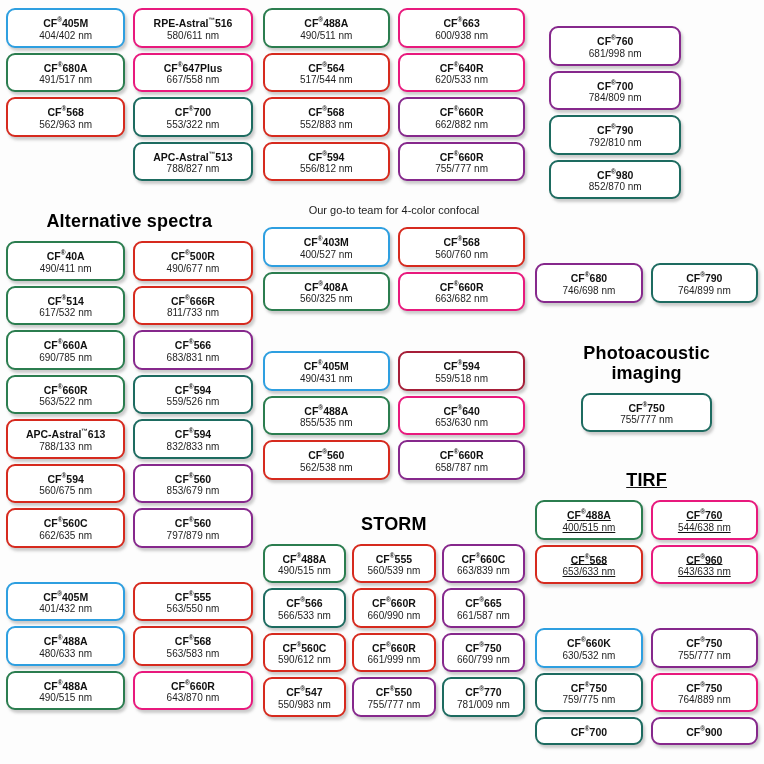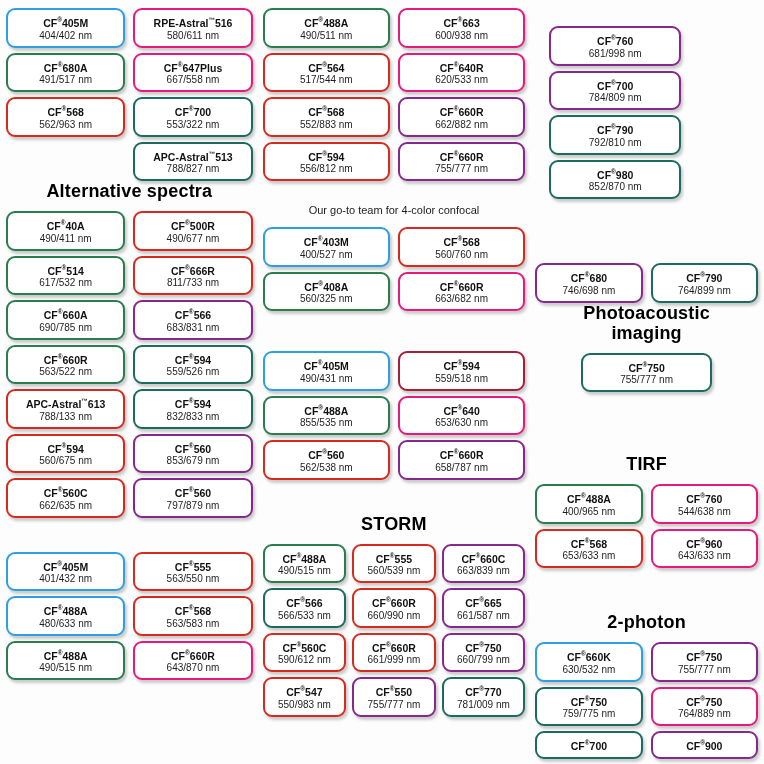--- a/index.html
+++ b/index.html
@@ -30,33 +30,33 @@
   .pill{
     border:2px solid #888;border-radius:9px;background:#fff;
     box-shadow:2px 3px 3px rgba(110,110,110,.35);
     padding:3px 3px 4px 3px;text-align:center;
   }
   .dye-name{font-weight:bold;font-size:10.5px;line-height:13px;white-space:nowrap;}
   .dye-name sup{font-size:6.5px;}
   .dye-nm{font-size:10px;line-height:12px;color:#1e1e1e;white-space:nowrap;}
 
   
-  #alt-spectra{}
+  #alt-spectra{margin-top:30px;}
   #sim{margin-top:34px;}
   #fab-four{margin-top:30px;}
   #sted{margin-top:40px;}
   #storm{margin-top:34px;}
   #storm .grid{gap:6px;}
   #storm .pill{padding:3px 1px 4px 1px;}
   #top-right{margin-top:18px;width:132px;margin-left:14px;}
   #mid-right{margin-top:64px;}
-  #photoacoustic{}
+  #photoacoustic{margin-top:40px;}
   #photoacoustic .title{width:150px;margin-left:auto;margin-right:auto;}
   #photoacoustic .grid{padding:0 46px;}
-  #tirf{margin-top:62px;}
+  #tirf{margin-top:38px;text-decoration:underline;}
   #two-photon{margin-top:44px;}
 </style>
 </head>
 <body>
 
 <div class="board" id="board">
     <div class="col col-left">
       <section class="block" id="top-left">
         <div class="grid">
           <div class="pill-col">
@@ -443,21 +443,21 @@
   </div>
 </div>
         </div>
       </section>
       <section class="block" id="tirf">
         <div class="title">TIRF</div>
         <div class="grid">
           <div class="pill-col">
   <div class="pill" style="border-color: rgb(43, 125, 79);">
     <div class="dye-name">CF<sup>®</sup>488A</div>
-    <div class="dye-nm">400/965 nm</div>
+    <div class="dye-nm">400/515 nm</div>
   </div>
 
   <div class="pill" style="border-color: rgb(214, 42, 30);">
     <div class="dye-name">CF<sup>®</sup>568</div>
     <div class="dye-nm">653/633 nm</div>
   </div>
 </div>
           <div class="pill-col">
   <div class="pill" style="border-color: rgb(232, 25, 125);">
     <div class="dye-name">CF<sup>®</sup>760</div>
@@ -465,21 +465,20 @@
   </div>
 
   <div class="pill" style="border-color: rgb(232, 25, 125);">
     <div class="dye-name">CF<sup>®</sup>960</div>
     <div class="dye-nm">643/633 nm</div>
   </div>
 </div>
         </div>
       </section>
       <section class="block" id="two-photon">
-        <div class="title">2-photon</div>
         <div class="grid">
           <div class="pill-col">
   <div class="pill" style="border-color: rgb(46, 159, 224);">
     <div class="dye-name">CF<sup>®</sup>660K</div>
     <div class="dye-nm">630/532 nm</div>
   </div>
 
   <div class="pill" style="border-color: rgb(29, 107, 96);">
     <div class="dye-name">CF<sup>®</sup>750</div>
     <div class="dye-nm">759/775 nm</div>

